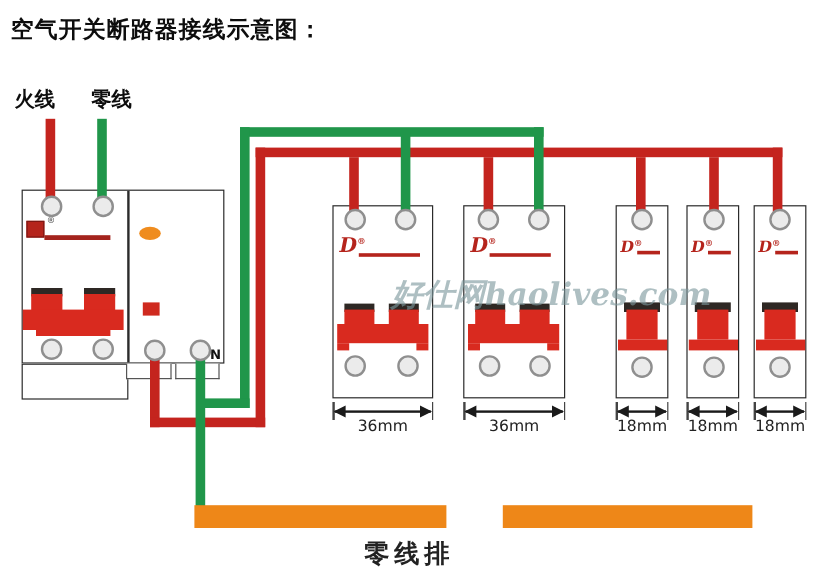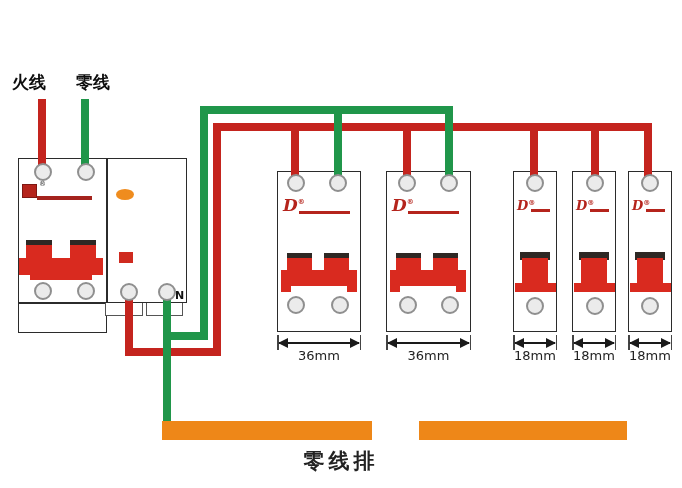--- a/index.html
+++ b/index.html
@@ -43,20 +43,21 @@
   .divider{position:absolute;width:1.5px;background:#2b2b2b;}
   #watermark{position:absolute;left:326px;top:228px;z-index:50;
              font:italic bold 26px "DejaVu Serif","Liberation Serif",serif;
              color:rgba(125,152,156,0.62);white-space:nowrap;}
 </style>
 </head>
 <body>
 
 <div id="stage">
 
+  <div class="title">空气开关断路器接线示意图：</div>
   <div class="legend" style="left:12px;">火线</div>
   <div class="legend" style="left:76px;">零线</div>
 
   <div class="box" style="left:18px;top:158px;width:169px;height:145px;"></div>
   <div class="divider" style="left:106px;top:159px;height:143px;"></div>
   <div class="box" style="left:18px;top:303px;width:89px;height:30px;"></div>
   <div class="tab" style="left:105px;top:303px;width:38px;height:13px;"></div>
   <div class="tab" style="left:146px;top:303px;width:37px;height:13px;"></div>
   <div class="abs" style="left:22px;top:184px;width:15px;height:14px;background:var(--lred);border:1px solid #7e1713;box-sizing:border-box;"></div>
   <div class="abs" style="left:39px;top:180px;font-size:7px;color:#333;">®</div>
@@ -205,14 +206,15 @@
     <div class="line"></div>
       <div class="ah-l"></div>
       <div class="ah-r"></div>
     <div class="lbl">18mm</div>
   </div>
 
   <div class="busbar" style="left:162px;top:421px;width:210px;"></div>
   <div class="busbar" style="left:419px;top:421px;width:208px;"></div>
   <div class="barlabel" style="left:276px;top:447px;">零线排</div>
 
+  <div id="watermark">好仕网haolives.com</div>
 
 </div>
 
 </body></html>

